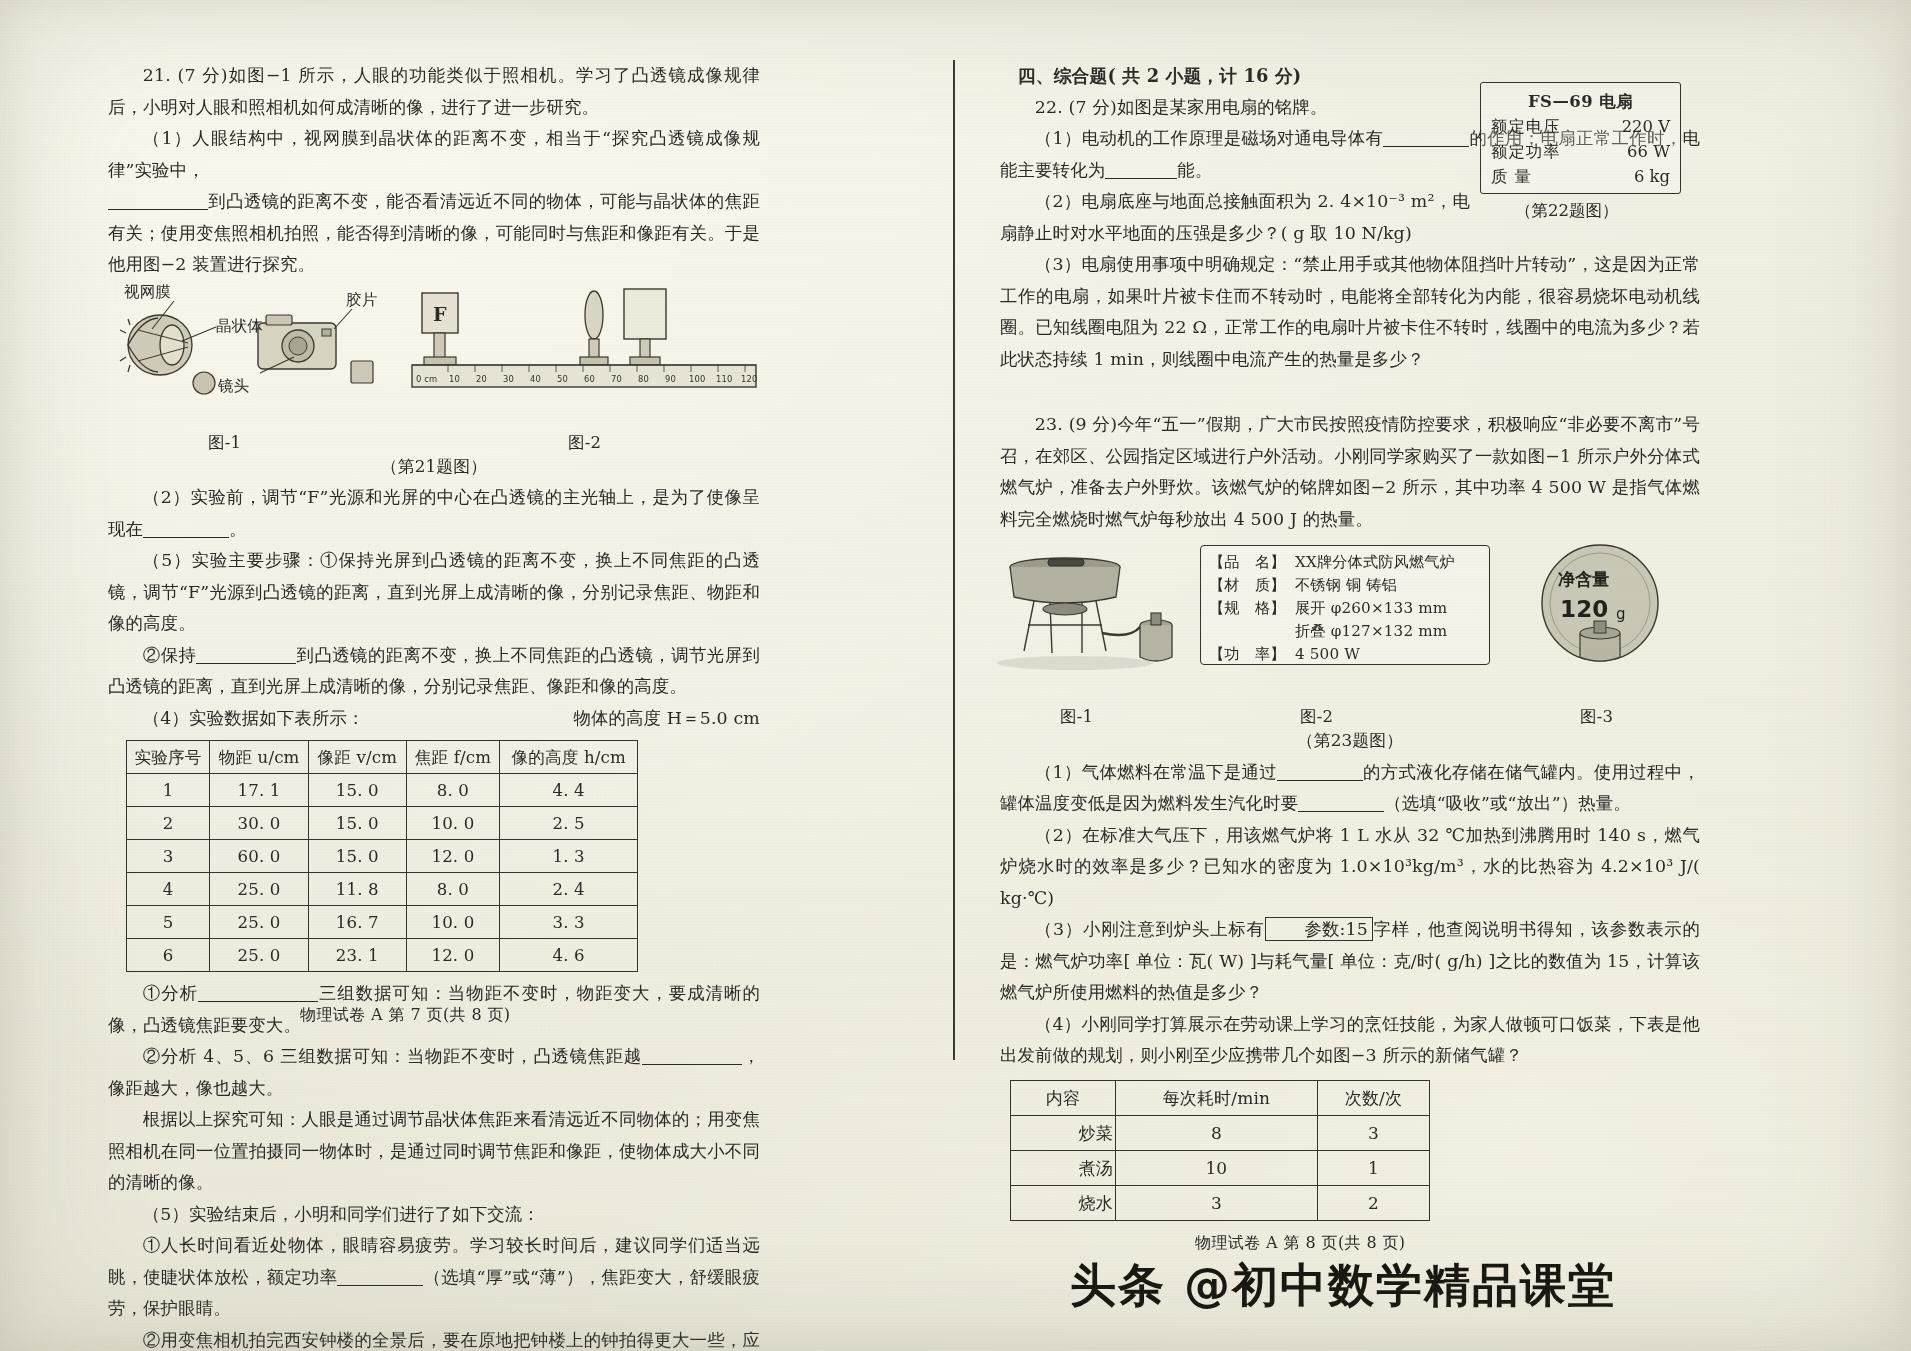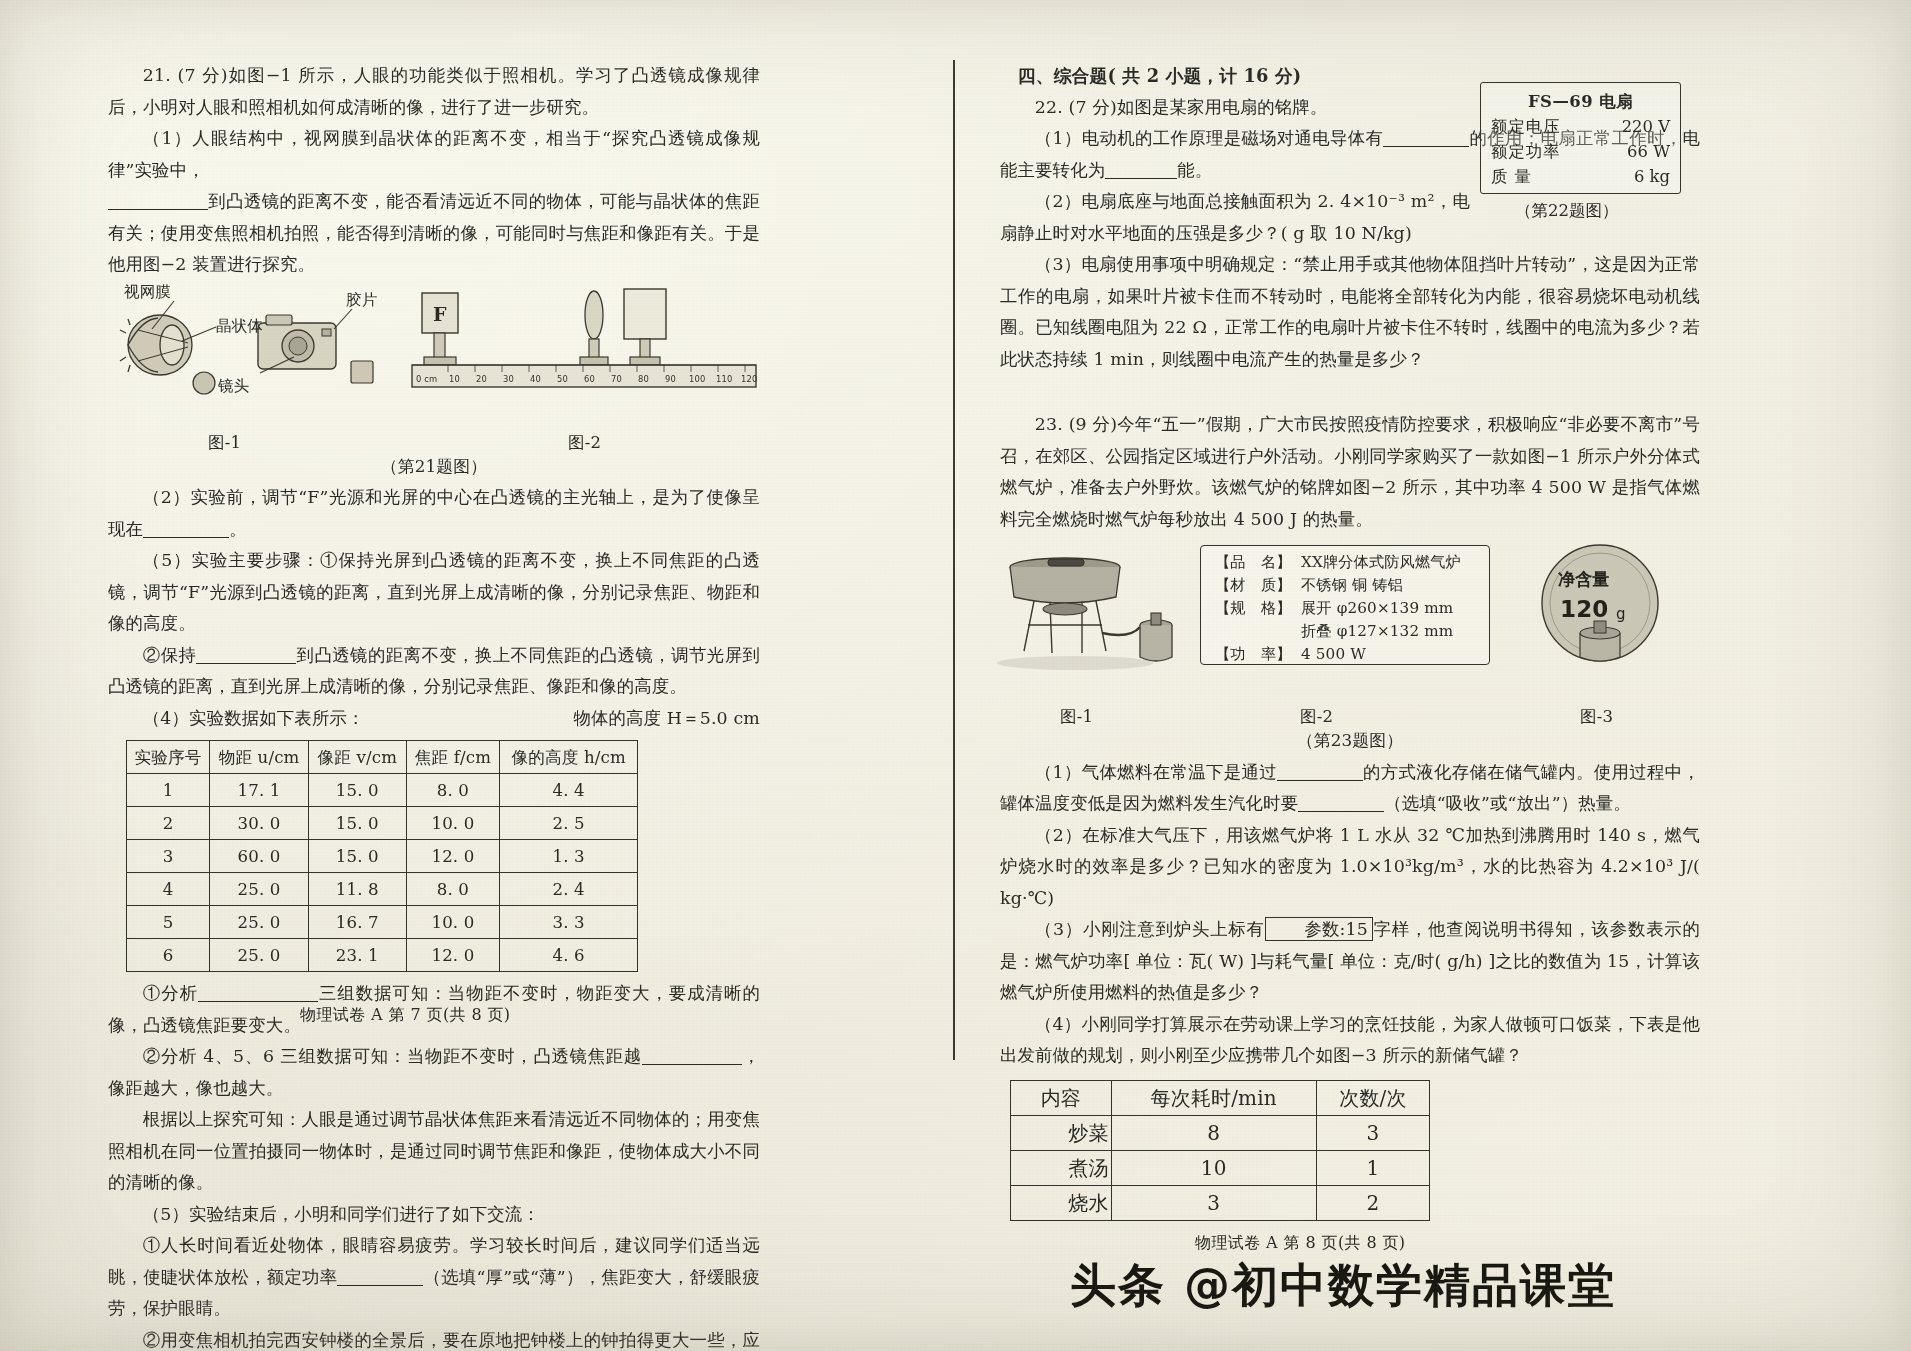--- a/index.html
+++ b/index.html
@@ -118,38 +118,38 @@
   .stove-wrap { position: absolute; left: -10px; top: 0; width: 200px; height: 130px; }
   .specbox {
     position: absolute;
     left: 200px; top: 4px;
     width: 290px; height: 120px;
     border: 1.6px solid #33332e;
     border-radius: 4px;
     background: rgba(255,255,250,0.3);
     font-size: 15.2px;
     line-height: 23px;
-    padding: 5px 6px 0 14px;
+    padding: 5px 6px 0 8px;
     box-sizing: border-box;
   }
   .specbox .row { display: flex; }
   .specbox .lbl { width: 86px; flex: none; display: flex; justify-content: space-between; }
   .cans-wrap { position: absolute; left: 520px; top: 0; width: 170px; height: 130px; }
   .fig23cap { position: relative; height: 24px; font-size: 16.5px; }
   .fig23cap .c1 { position: absolute; left: 60px; }
   .fig23cap .c2 { position: absolute; left: 300px; }
   .fig23cap .c3 { position: absolute; left: 580px; }
   .fig23cap2 { text-align: center; font-size: 16.8px; }
 
   
   table.plan {
     border-collapse: collapse;
     margin: 8px 0 0 10px;
     width: 420px;
-    font-size: 20px;
+    font-size: 17px;
   }
   table.plan th, table.plan td {
     border: 1.4px solid #33332e;
     text-align: center;
     padding: 6px 2px;
     font-weight: normal;
     line-height: 22px;
   }
   table.plan td.lft { text-align: right; padding-left: 21px; }
 
@@ -438,21 +438,21 @@
         <div class="row">
           <span class="lbl">【品　名】</span>
           <span>XX牌分体式防风燃气炉</span>
         </div>
         <div class="row">
           <span class="lbl">【材　质】</span>
           <span>不锈钢  铜   铸铝</span>
         </div>
         <div class="row">
           <span class="lbl">【规　格】</span>
-          <span>展开 φ260×139 mm</span>
+          <span>展开 φ260×133 mm</span>
         </div>
         <div class="row">
           <span class="lbl"></span>
           <span>折叠 φ127×132 mm</span>
         </div>
         <div class="row">
           <span class="lbl">【功　率】</span>
           <span>4 500 W</span>
         </div>
       </div>

